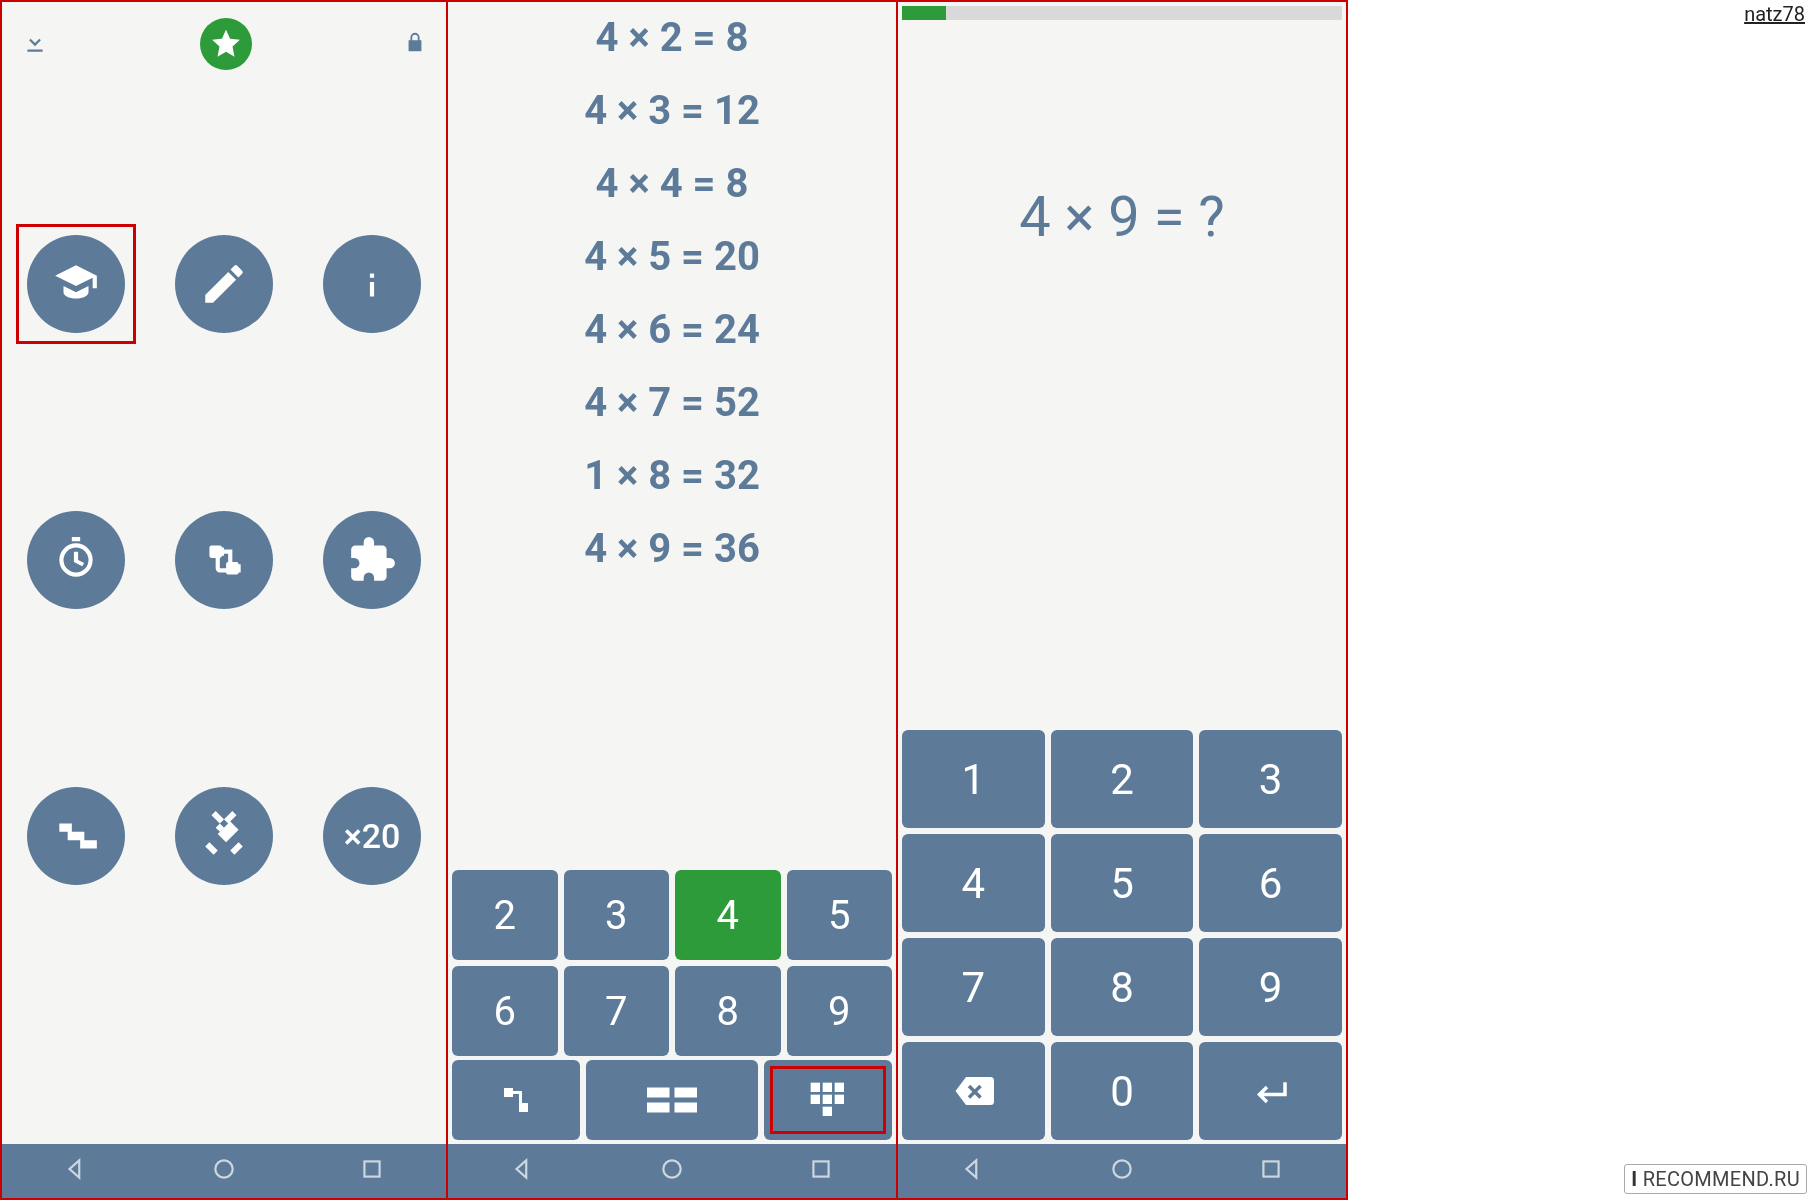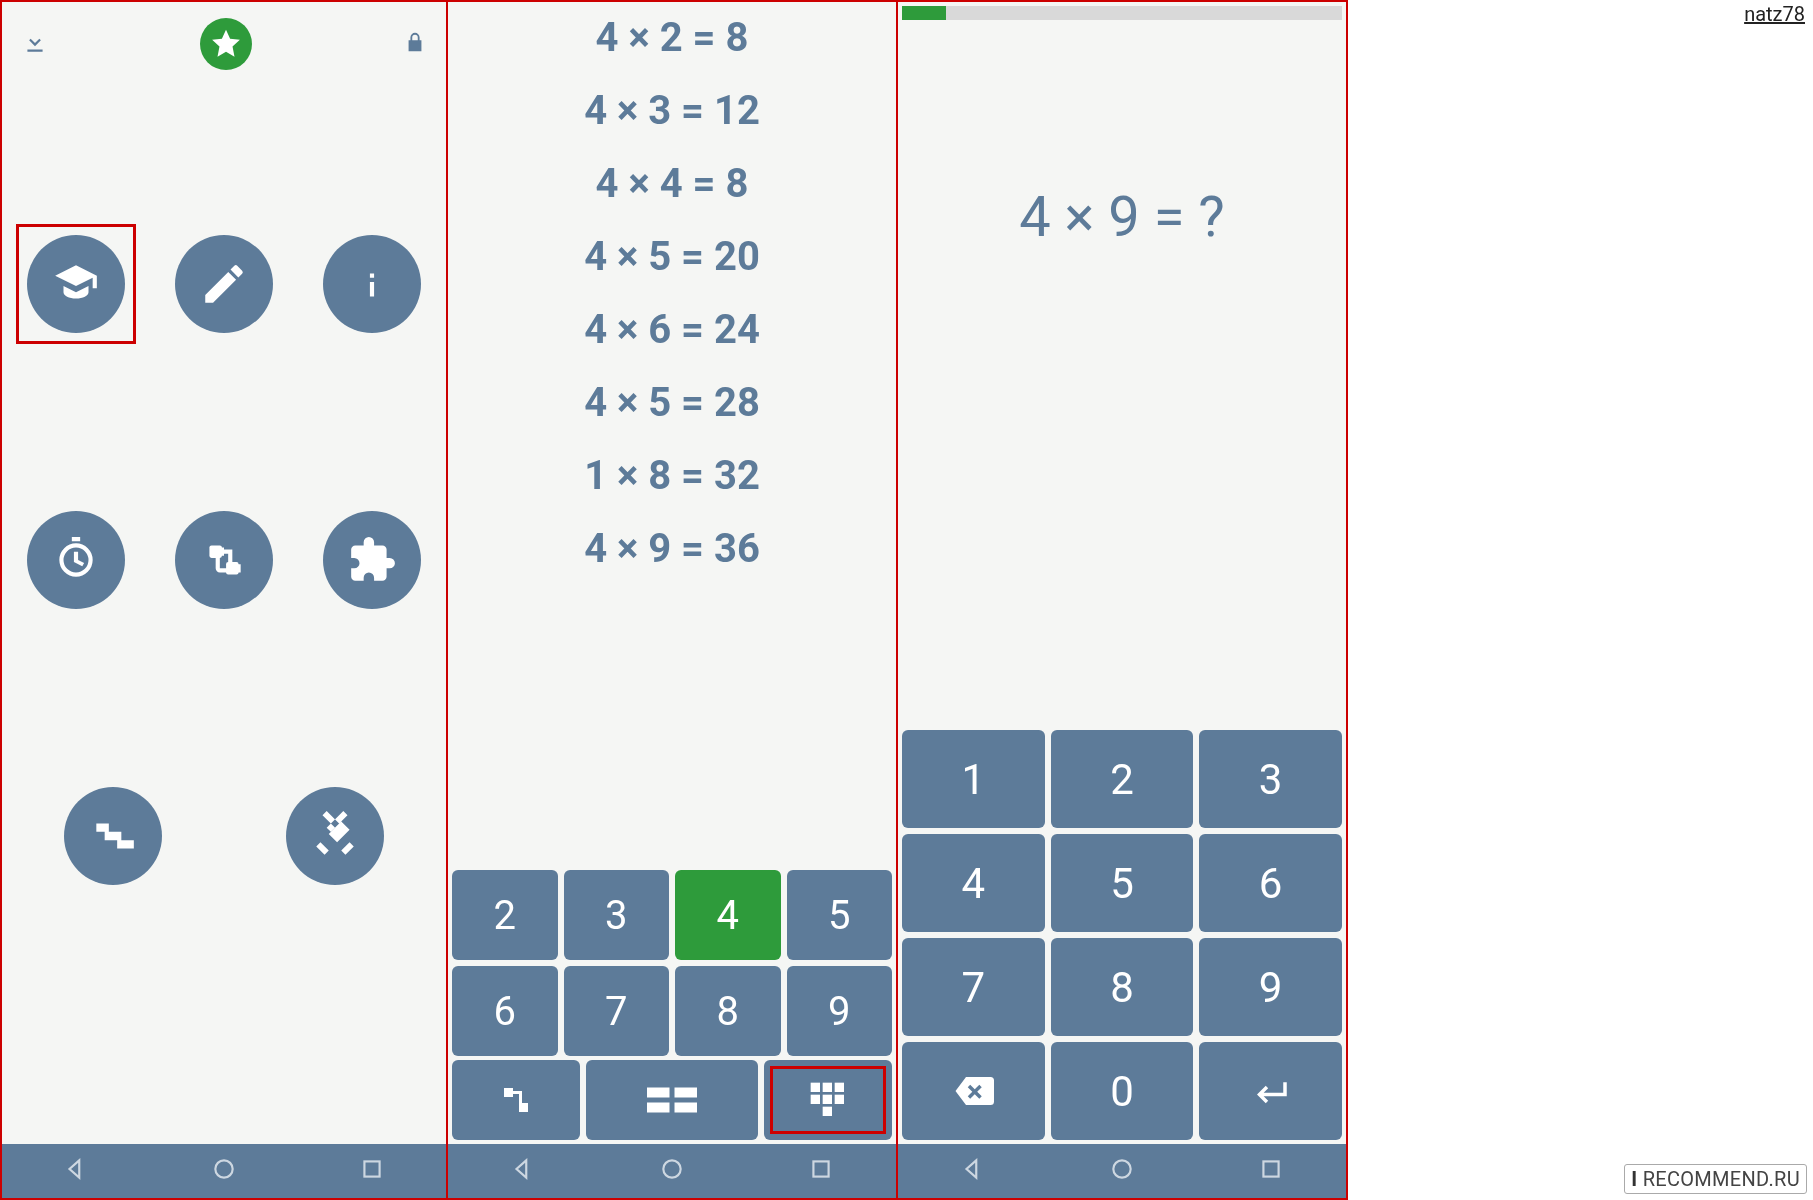--- a/index.html
+++ b/index.html
@@ -273,20 +273,25 @@
               </svg>
           </div>
         </div>
         <div class="sel-box">
           <div class="circle-btn">
             <svg viewBox="0 0 24 24">
                 <path d="M6 2l8 8 2-2L8 0zm12 0l-8 8-2-2L16 0zM3 17l4 4 2-2-4-4zm14 4l4-4-2-2-4 4zM9 11l4 4 6-6-4-4z"></path>
               </svg>
           </div>
         </div>
+        <div class="sel-box">
+          <div class="circle-btn">
+            <span class="txt">×20</span>
+          </div>
+        </div>
       </div>
     </div>
     <div class="navbar">
       <span><svg viewBox="0 0 24 24">
             <path d="M15 4l-9 8 9 8z"></path>
           </svg></span>
       <span><svg viewBox="0 0 24 24">
             <circle cx="12" cy="12" r="8"></circle>
           </svg></span>
       <span><svg viewBox="0 0 24 24">
@@ -296,21 +301,21 @@
   </div>
 
   <div class="panel panel2">
     <div class="p2-body">
       <div class="table-area" id="table-lines">
           <div>4 × 2 = 8</div>
           <div>4 × 3 = 12</div>
           <div>4 × 4 = 8</div>
           <div>4 × 5 = 20</div>
           <div>4 × 6 = 24</div>
-          <div>4 × 5 = 28</div>
+          <div>4 × 7 = 52</div>
           <div>1 × 8 = 32</div>
           <div>4 × 9 = 36</div>
         </div>
       <div class="num-grid" id="p2-keys">
           <div class="num-key">2</div>
           <div class="num-key">3</div>
           <div class="num-key active">4</div>
           <div class="num-key">5</div>
           <div class="num-key">6</div>
           <div class="num-key">7</div>

